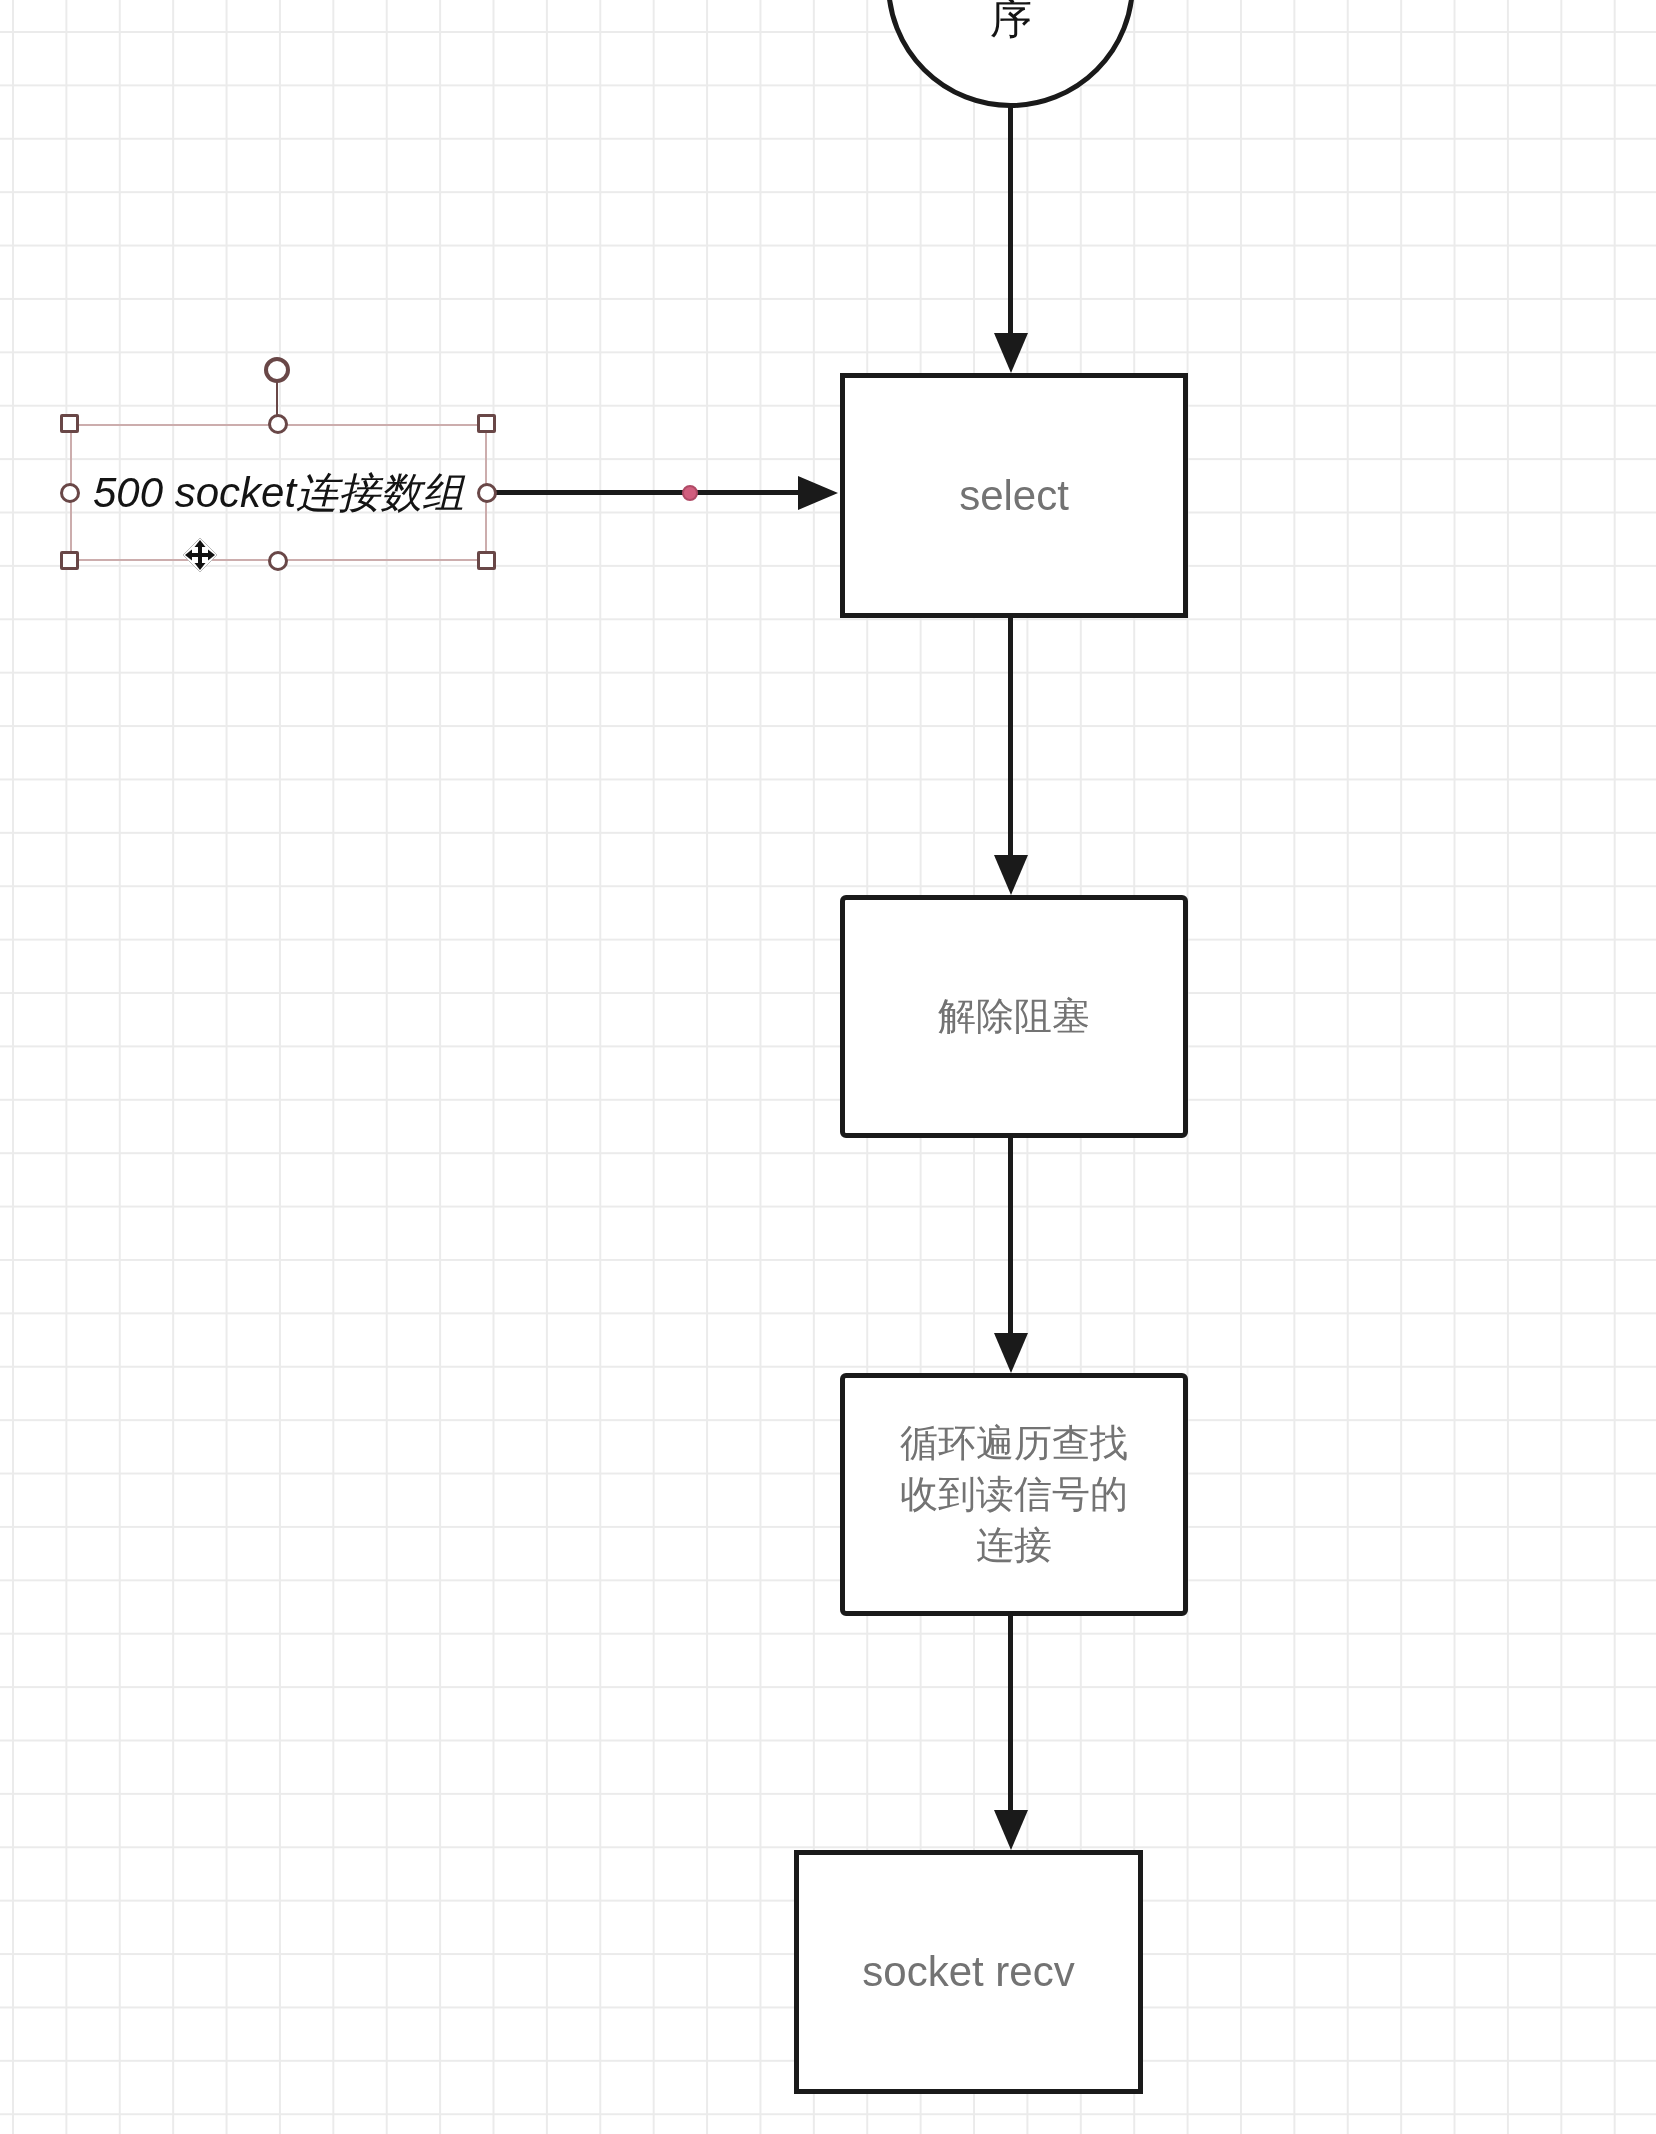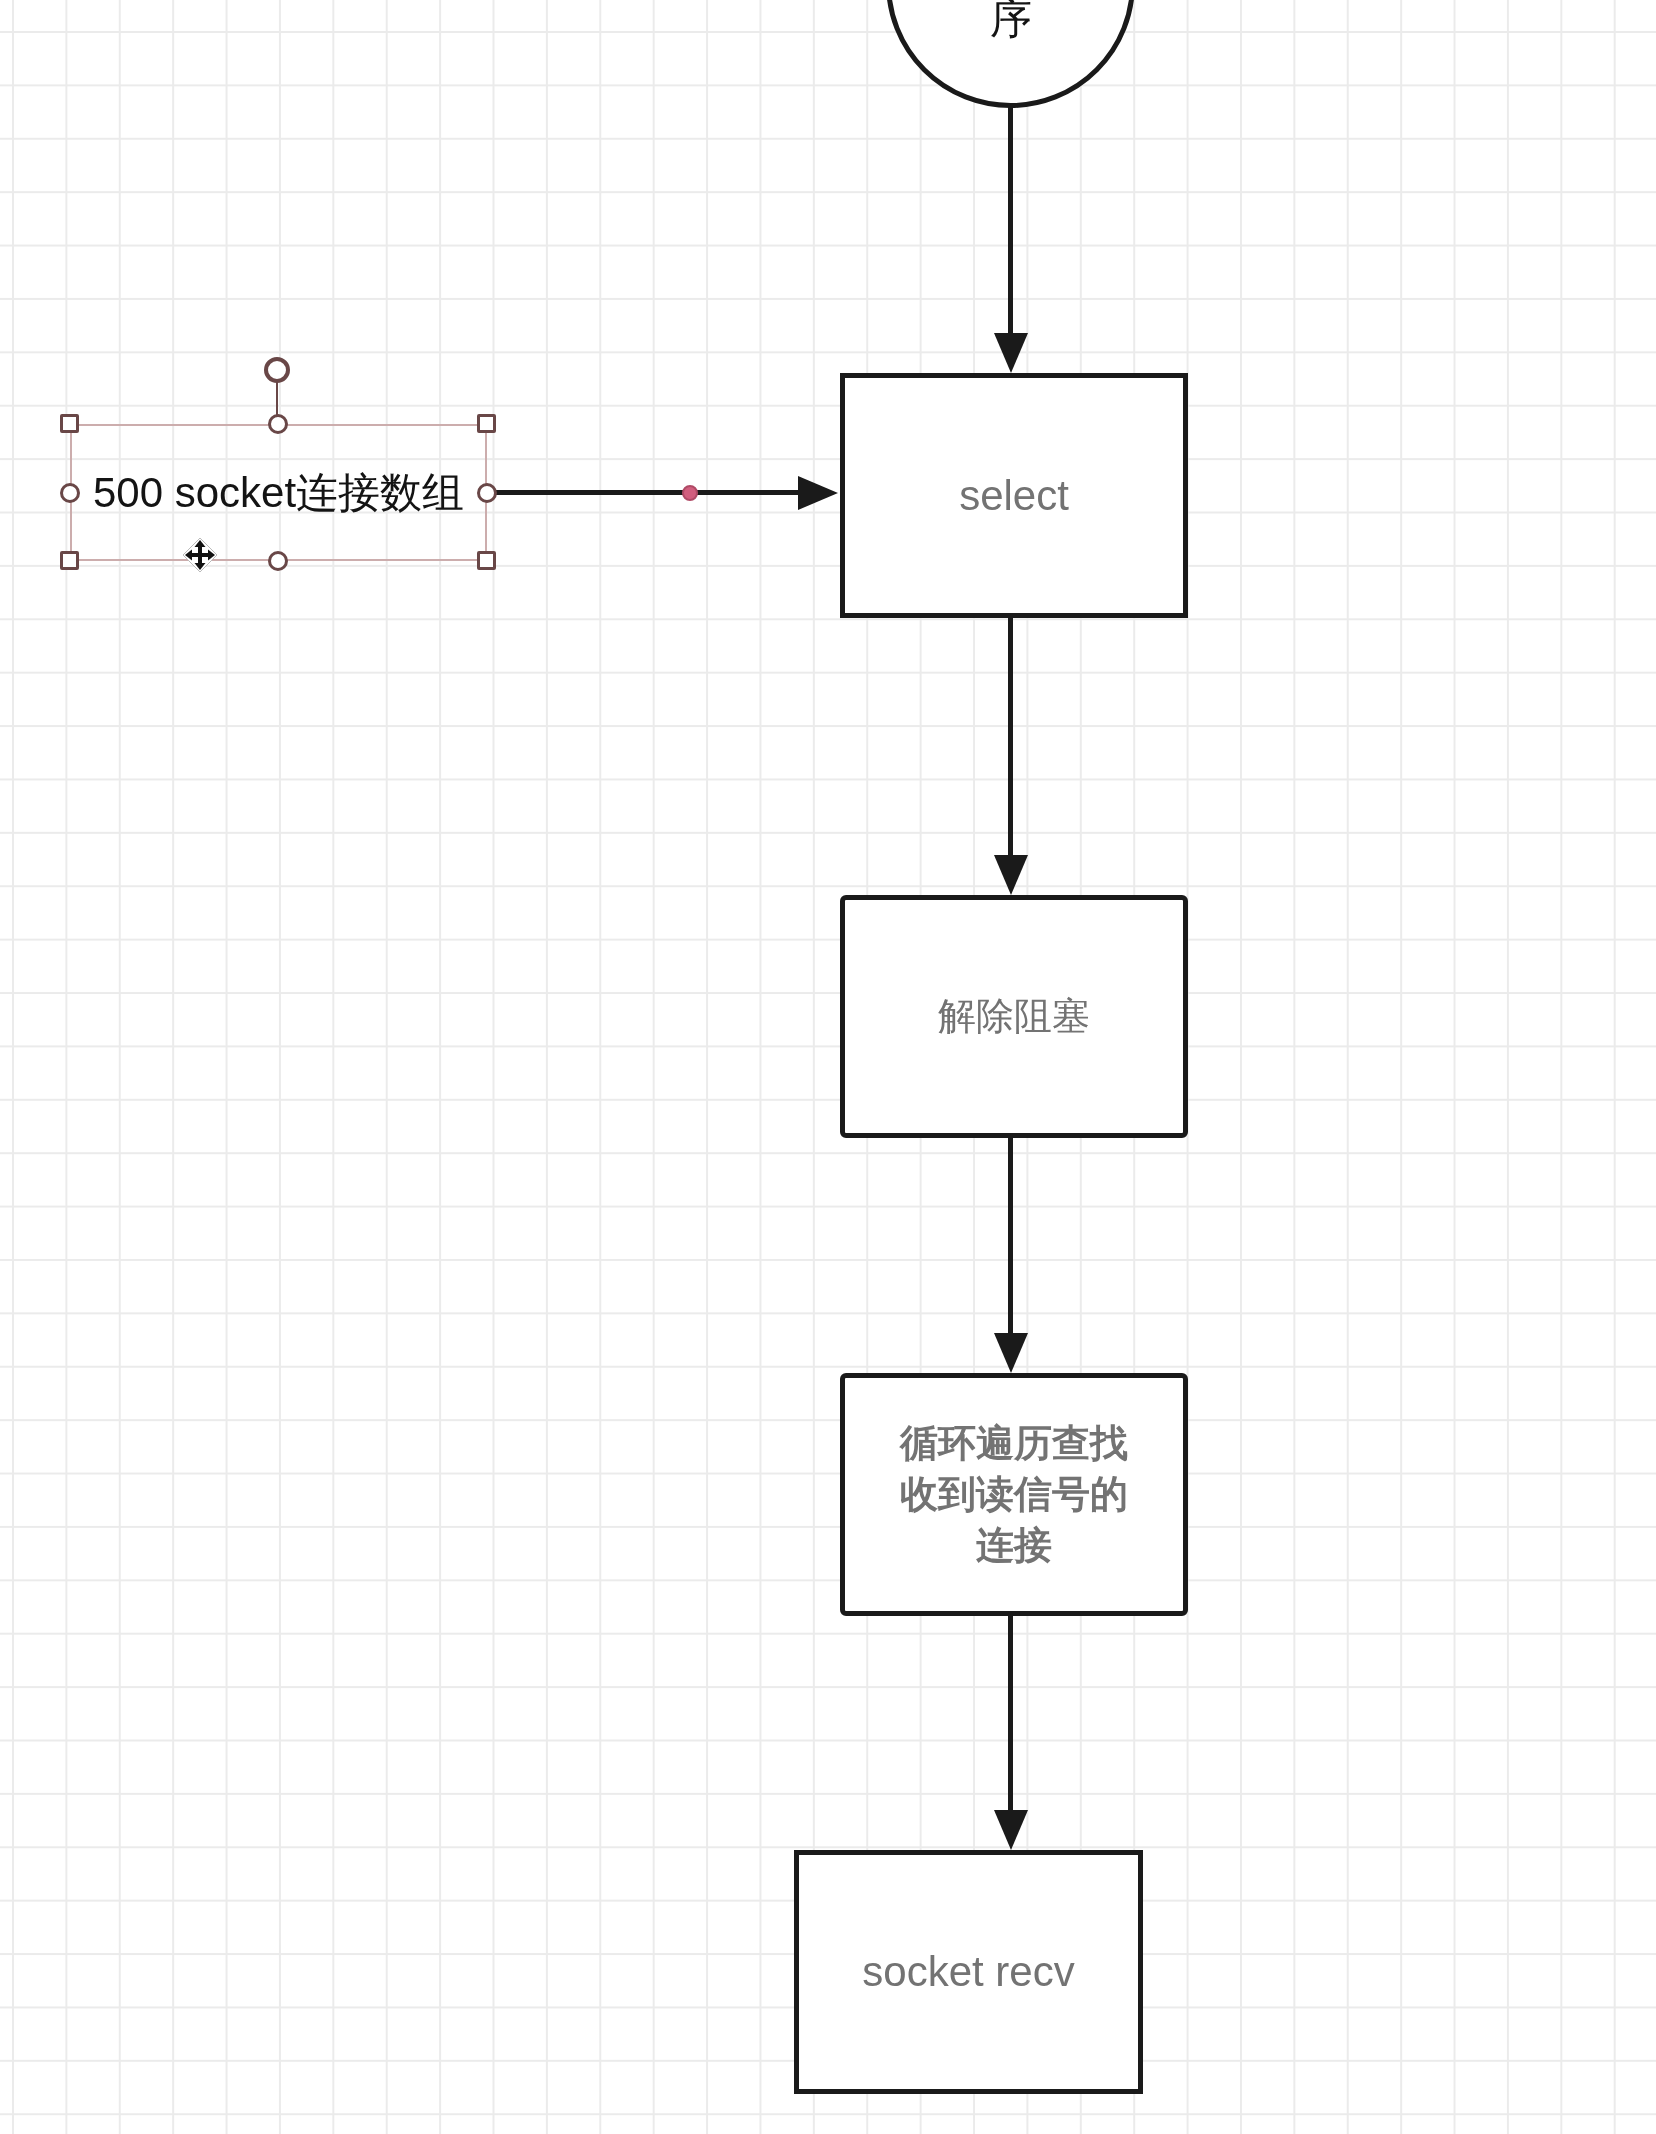--- a/index.html
+++ b/index.html
@@ -101,40 +101,40 @@
   <div class="vline" style="left:1008px;top:617px;height:240px;"></div>
   <div class="arrow-down" style="left:994px;top:855px;"></div>
 
   <div class="node cjk" style="left:840px;top:895px;width:348px;height:243px;">
     <span>解除阻塞</span>
   </div>
 
   <div class="vline" style="left:1008px;top:1137px;height:199px;"></div>
   <div class="arrow-down" style="left:994px;top:1333px;"></div>
 
-  <div class="node cjk" style="left:840px;top:1373px;width:348px;height:243px;font-weight:bold;">
+  <div class="node cjk" style="left:840px;top:1373px;width:348px;height:243px;">
     <div>
       <span style="display:block">循环遍历查找</span>
       <span style="display:block">收到读信号的</span>
       <span style="display:block">连接</span>
     </div>
   </div>
 
   <div class="vline" style="left:1008px;top:1616px;height:197px;"></div>
   <div class="arrow-down" style="left:994px;top:1810px;"></div>
 
   <div class="node" style="left:794px;top:1850px;width:349px;height:244px;justify-content:center;">
     <span>socket recv</span>
   </div>
 
   <div class="hline" style="left:490px;top:490px;width:310px;"></div>
   <div class="arrow-right" style="left:798px;top:476px;"></div>
   <div class="waypoint" style="left:682px;top:485px;"></div>
 
-  <div class="annotation" style="left:70px;top:424px;width:417px;height:137px;">
+  <div class="annotation" style="left:70px;top:424px;width:417px;height:137px;font-style:italic;">
     <span>500 socket连接数组</span>
   </div>
 
   <div class="sel-rect" style="left:70px;top:424px;width:417px;height:137px;"></div>
 
   <div class="rot-stem" style="left:276px;top:382px;height:42px;"></div>
   <div class="rot-ci" style="left:264px;top:357px;"></div>
 
   <div class="handle-sq" style="left:60px;top:414px;"></div>
   <div class="handle-sq" style="left:477px;top:414px;"></div>

